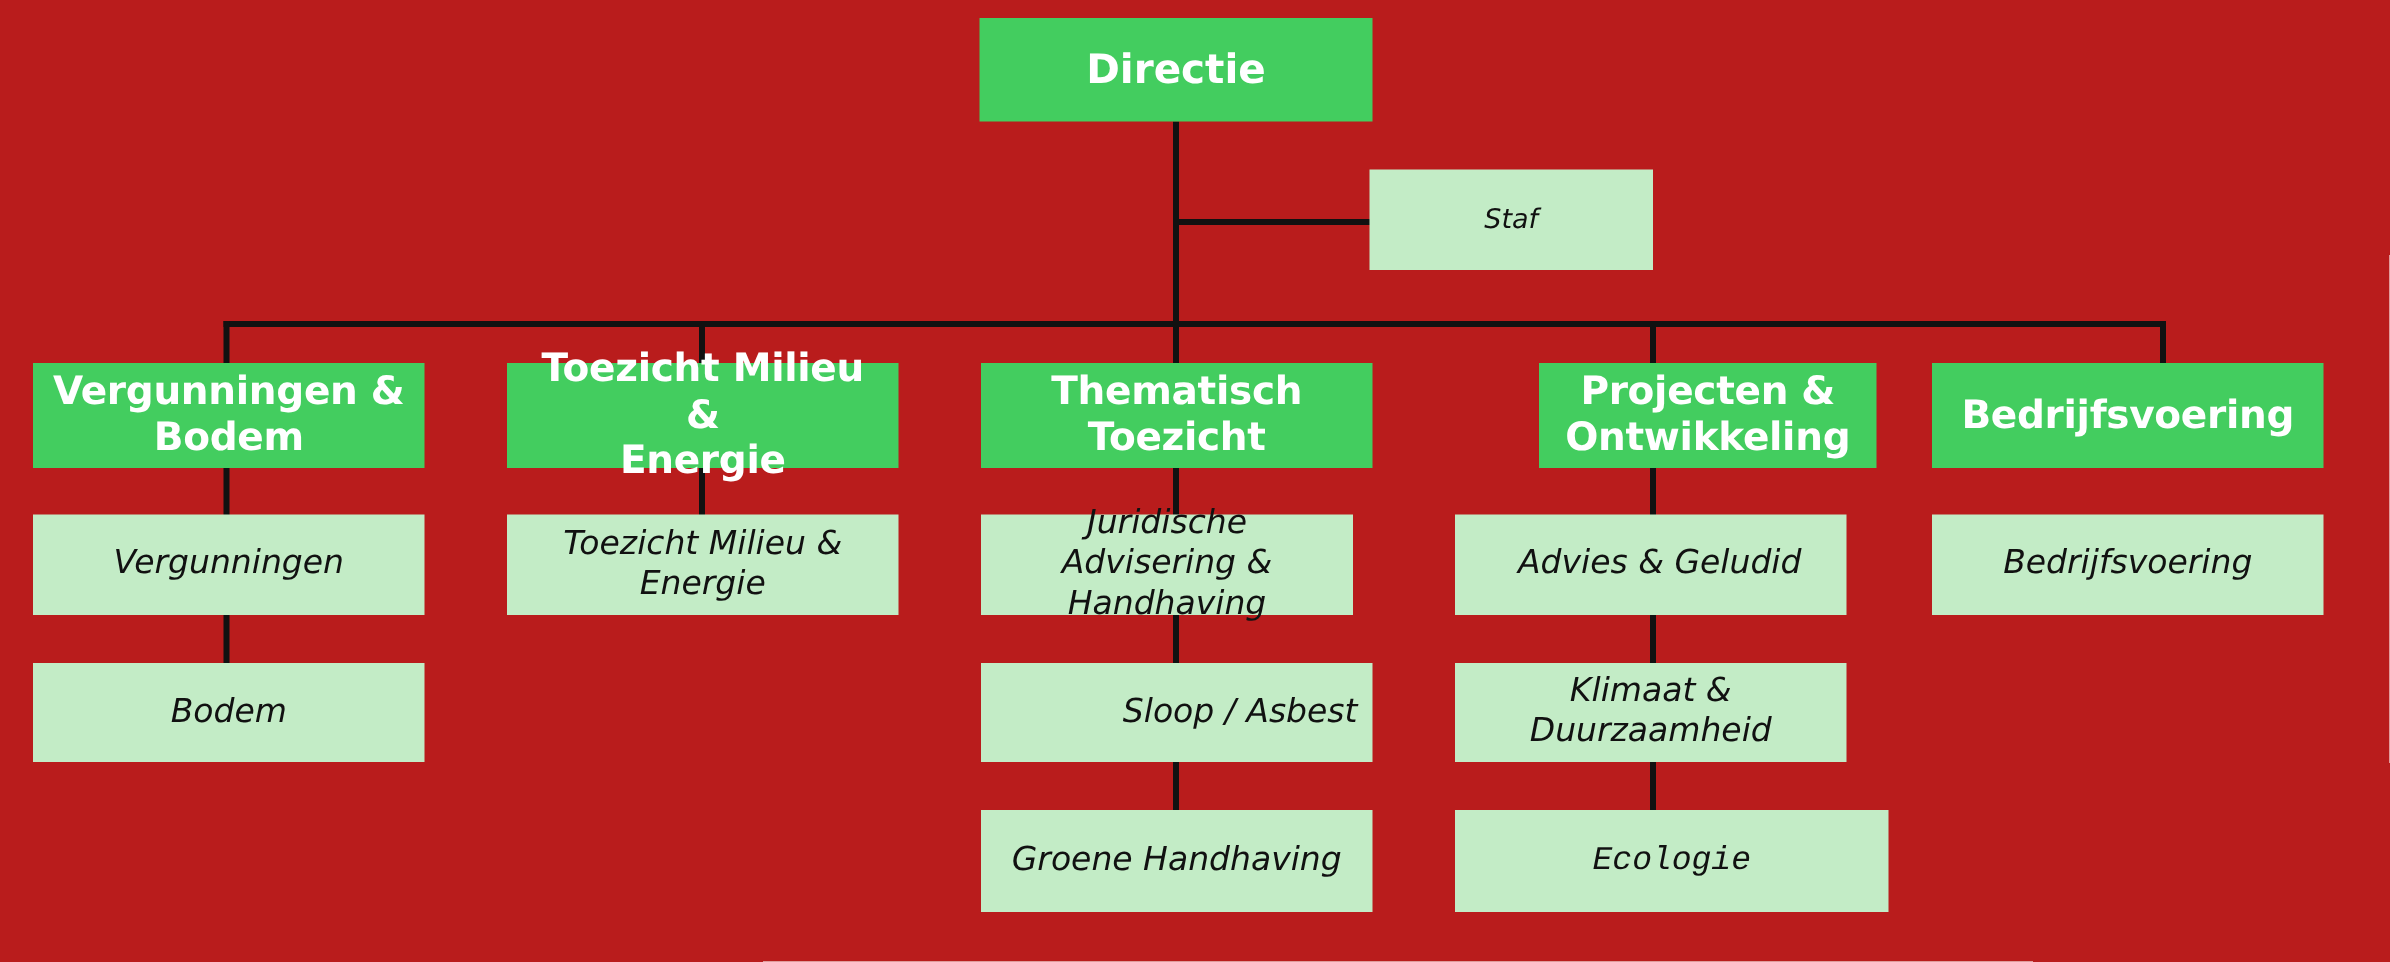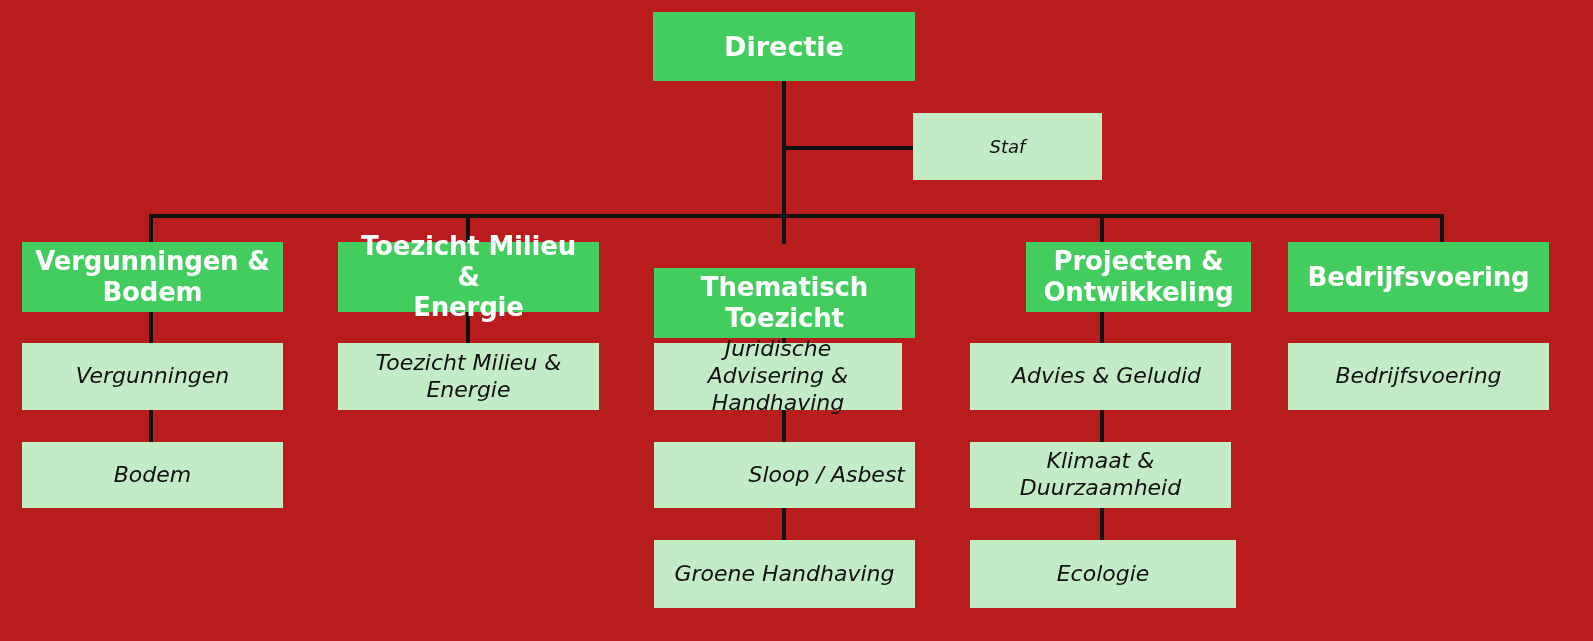--- a/index.html
+++ b/index.html
@@ -118,21 +118,21 @@
   </div>
 
   <div class="node node-head" style="left:338px; top:242px; width:261px; height:70px;">
     <span class="label">Toezicht Milieu &amp;
 Energie</span>
   </div>
   <div class="node node-leaf" style="left:338px; top:343px; width:261px; height:67px;">
     <span class="label">Toezicht Milieu &amp; Energie</span>
   </div>
 
-  <div class="node node-head" style="left:654px; top:242px; width:261px; height:70px;margin-top:26px;">
+  <div class="node node-head" style="left:654px; top:242px; width:261px; height:70px;">
     <span class="label">Thematisch
 Toezicht</span>
   </div>
   <div class="node node-leaf" style="left:654px; top:343px; width:248px; height:67px;">
     <span class="label">Juridische Advisering &amp;
 Handhaving</span>
   </div>
   <div class="node node-leaf" style="left:654px; top:442px; width:261px; height:66px;justify-content:flex-end;">
     <span class="label">Sloop / Asbest</span>
   </div>
@@ -143,21 +143,21 @@
   <div class="node node-head" style="left:1026px; top:242px; width:225px; height:70px;">
     <span class="label">Projecten &amp;
 Ontwikkeling</span>
   </div>
   <div class="node node-leaf" style="left:970px; top:343px; width:261px; height:67px;padding-left:12px;">
     <span class="label">Advies &amp; Geludid</span>
   </div>
   <div class="node node-leaf" style="left:970px; top:442px; width:261px; height:66px;">
     <span class="label">Klimaat &amp; Duurzaamheid</span>
   </div>
-  <div class="node node-leaf" style="left:970px; top:540px; width:266px; height:68px;">
+  <div class="node node-leaf" style="left:970px; top:540px; width:289px; height:68px;font-family:Liberation Mono, monospace;">
     <span class="label">Ecologie</span>
   </div>
 
   <div class="node node-head" style="left:1288px; top:242px; width:261px; height:70px;">
     <span class="label">Bedrijfsvoering</span>
   </div>
   <div class="node node-leaf" style="left:1288px; top:343px; width:261px; height:67px;">
     <span class="label">Bedrijfsvoering</span>
   </div>
 

